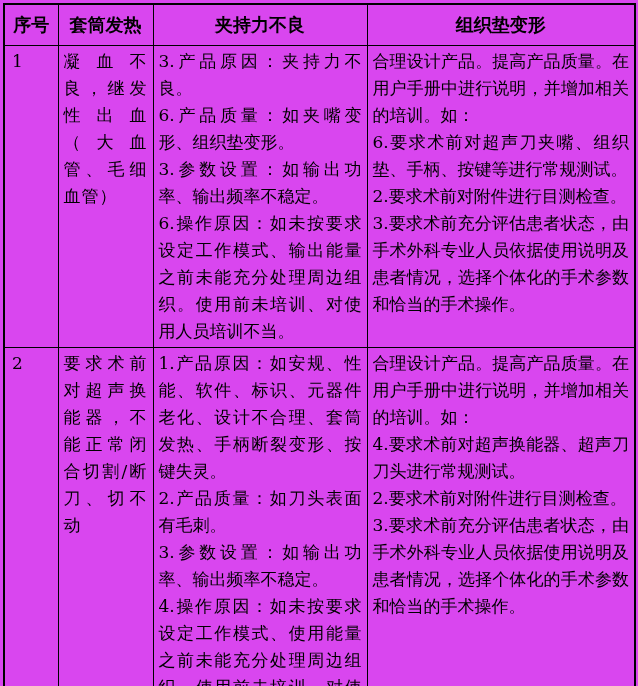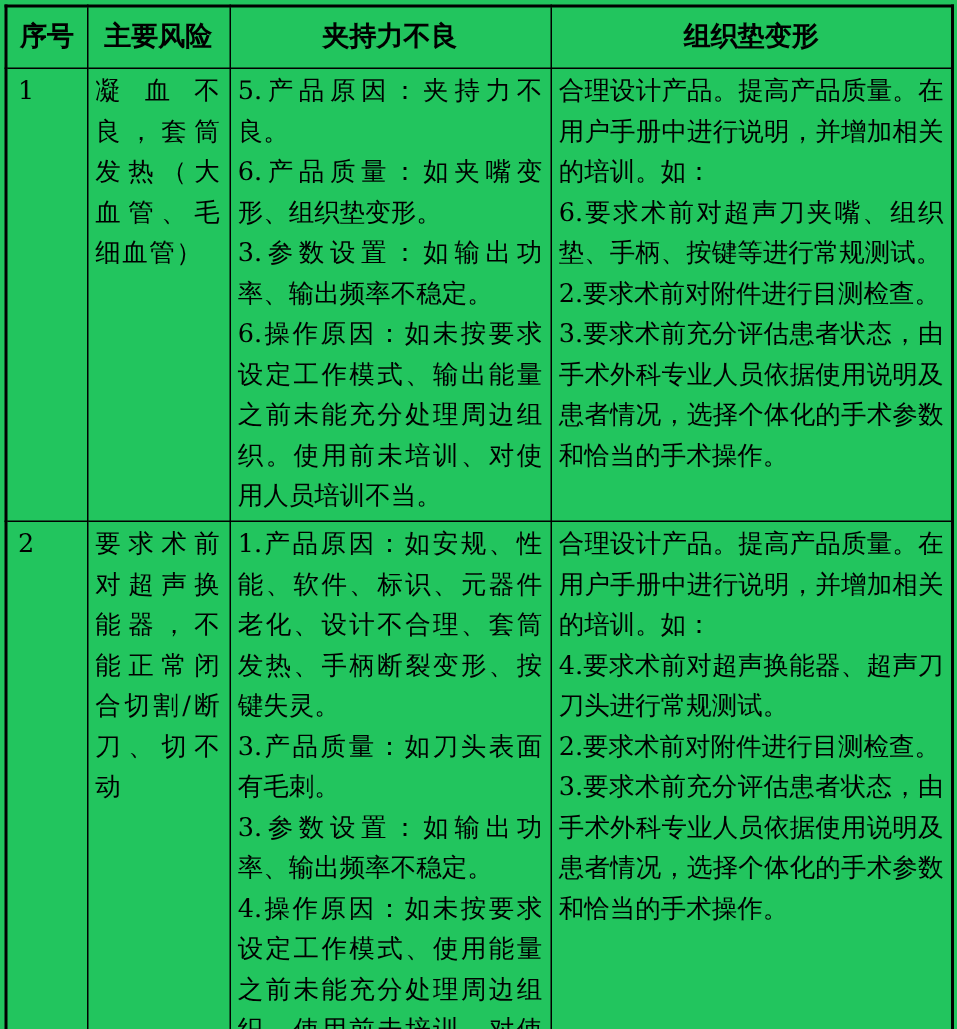--- a/index.html
+++ b/index.html
@@ -6,21 +6,21 @@
     margin: 0;
     padding: 0;
     background: #ffffff;
     width: 638px;
     height: 686px;
     overflow: hidden;
   }
   .page {
     width: 638px;
     height: 686px;
-    background: #22c55e;
+    background: #d946ef;
     box-sizing: border-box;
     padding: 3px;
     font-family: "DejaVu Serif", "Liberation Serif", serif;
     color: #000000;
   }
   table.risk-table {
     border-collapse: collapse;
     table-layout: fixed;
     width: 631px;
     border: 2px solid #000000;
@@ -74,52 +74,52 @@
   <table class="risk-table">
     <colgroup>
       <col class="col-num">
       <col class="col-risk">
       <col class="col-cause">
       <col class="col-ctrl">
     </colgroup>
     <thead>
       <tr>
         <th>序号</th>
-        <th>主要风险</th>
+        <th>套筒发热</th>
         <th>夹持力不良</th>
         <th>组织垫变形</th>
       </tr>
     </thead>
     <tbody>
       <tr class="row-1">
         <td class="cell-num">1</td>
         <td class="cell-risk">
-          <p>凝血不良，套筒发热（大血管、毛细血管）</p>
+          <p>凝血不良，继发性出血（大血管、毛细血管）</p>
         </td>
         <td class="cell-cause">
-          <p>5.产品原因：夹持力不良。</p>
+          <p>3.产品原因：夹持力不良。</p>
           <p>6.产品质量：如夹嘴变形、组织垫变形。</p>
           <p>3.参数设置：如输出功率、输出频率不稳定。</p>
           <p>6.操作原因：如未按要求设定工作模式、输出能量之前未能充分处理周边组织。使用前未培训、对使用人员培训不当。</p>
         </td>
         <td class="cell-ctrl">
           <p>合理设计产品。提高产品质量。在用户手册中进行说明，并增加相关的培训。如：</p>
           <p>6.要求术前对超声刀夹嘴、组织垫、手柄、按键等进行常规测试。</p>
           <p>2.要求术前对附件进行目测检查。</p>
           <p>3.要求术前充分评估患者状态，由手术外科专业人员依据使用说明及患者情况，选择个体化的手术参数和恰当的手术操作。</p>
         </td>
       </tr>
       <tr class="row-2">
         <td class="cell-num">2</td>
         <td class="cell-risk">
           <p>要求术前对超声换能器，不能正常闭合切割/断刀、切不动</p>
         </td>
         <td class="cell-cause">
           <p>1.产品原因：如安规、性能、软件、标识、元器件老化、设计不合理、套筒发热、手柄断裂变形、按键失灵。</p>
-          <p>3.产品质量：如刀头表面有毛刺。</p>
+          <p>2.产品质量：如刀头表面有毛刺。</p>
           <p>3.参数设置：如输出功率、输出频率不稳定。</p>
           <p>4.操作原因：如未按要求设定工作模式、使用能量之前未能充分处理周边组织。使用前未培训、对使用人员培训不当。</p>
         </td>
         <td class="cell-ctrl">
           <p>合理设计产品。提高产品质量。在用户手册中进行说明，并增加相关的培训。如：</p>
           <p>4.要求术前对超声换能器、超声刀刀头进行常规测试。</p>
           <p>2.要求术前对附件进行目测检查。</p>
           <p>3.要求术前充分评估患者状态，由手术外科专业人员依据使用说明及患者情况，选择个体化的手术参数和恰当的手术操作。</p>
         </td>
       </tr>

